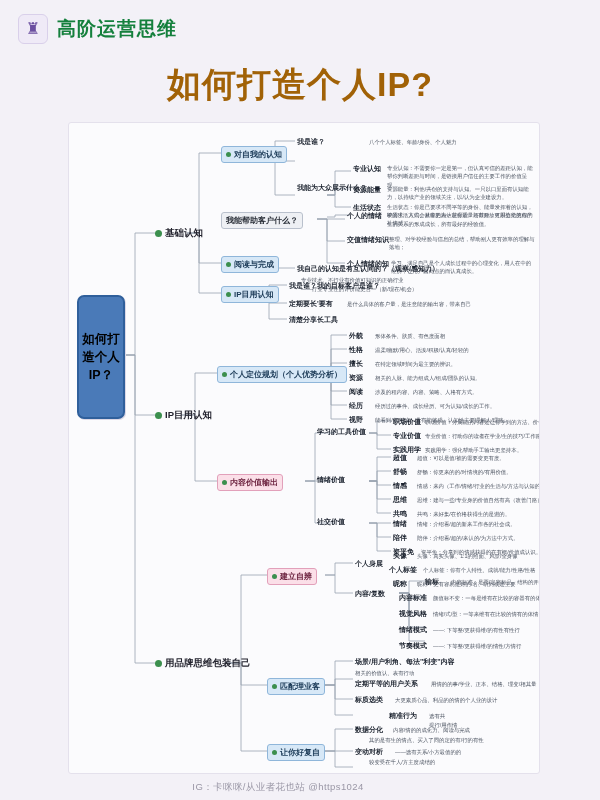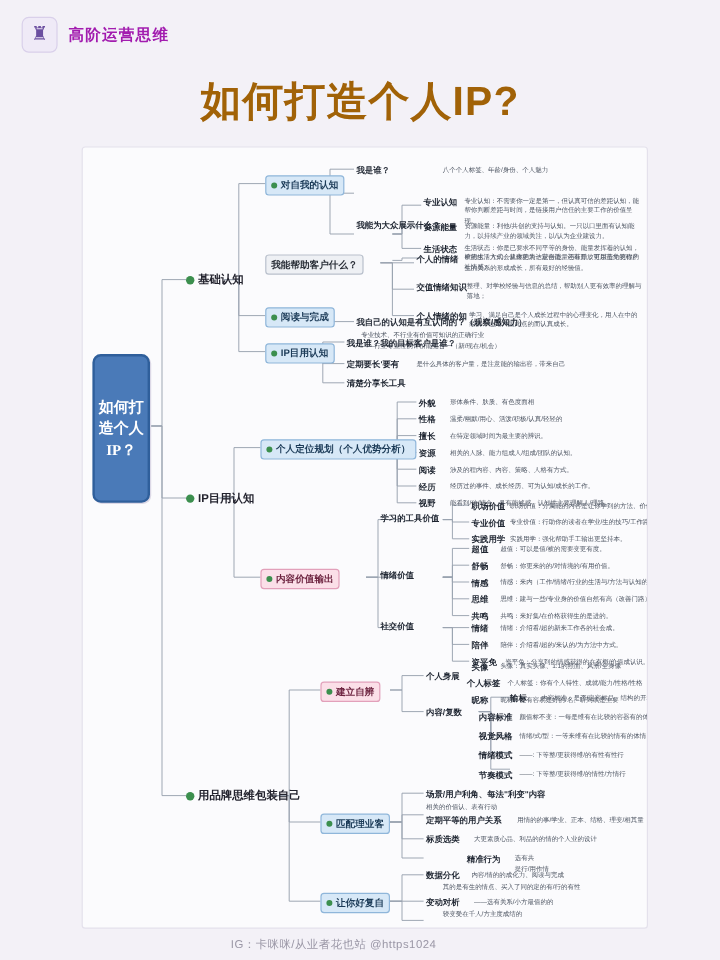--- a/index.html
+++ b/index.html
@@ -14,21 +14,21 @@
     position:absolute;top:14px;left:18px;
     display:flex;align-items:center;gap:9px;
   }
   .brand-logo{
     width:28px;height:28px;border-radius:6px;
     background:#efeaf7;border:1px solid #d9d0ea;
     display:flex;align-items:center;justify-content:center;
     color:#6b4fa0;font-size:16px;line-height:1;
   }
   .brand-name{
-    font-size:13px;font-weight:bold;color:#a21caf;letter-spacing:1px;
+    font-size:19px;font-weight:bold;color:#15803d;letter-spacing:1px;
   }
   .headline{
     position:absolute;top:62px;left:0;width:600px;
     text-align:center;font-size:34px;font-weight:bold;
     color:#a16207;letter-spacing:1px;
   }
   .canvas{
     position:absolute;left:68px;top:122px;
     width:470px;height:650px;
     background:#fbfbfd;
@@ -36,26 +36,25 @@
     border-radius:3px;
     overflow:hidden;
   }
   svg.lines{position:absolute;left:0;top:0;width:470px;height:650px;}
   .root{
     position:absolute;left:8px;top:172px;
     width:44px;height:120px;
     background:#4a7ab8;
     border:2px solid #2f5f9b;
     border-radius:7px;
-    color:#ffffff;font-size:12.5px;font-weight:bold;
+    color:#000000;font-size:12.5px;font-weight:bold;
     line-height:1.45;
     display:flex;align-items:center;justify-content:center;
     text-align:center;
     box-shadow:1px 1px 0 #dcd8e6;
-    font-family:Liberation Serif, serif;
   }
   .node{
     position:absolute;
     display:flex;align-items:center;gap:3px;
     white-space:nowrap;
   }
   .dot{
     width:7px;height:7px;border-radius:50%;
     background:#3c8f4e;flex:0 0 auto;
   }

